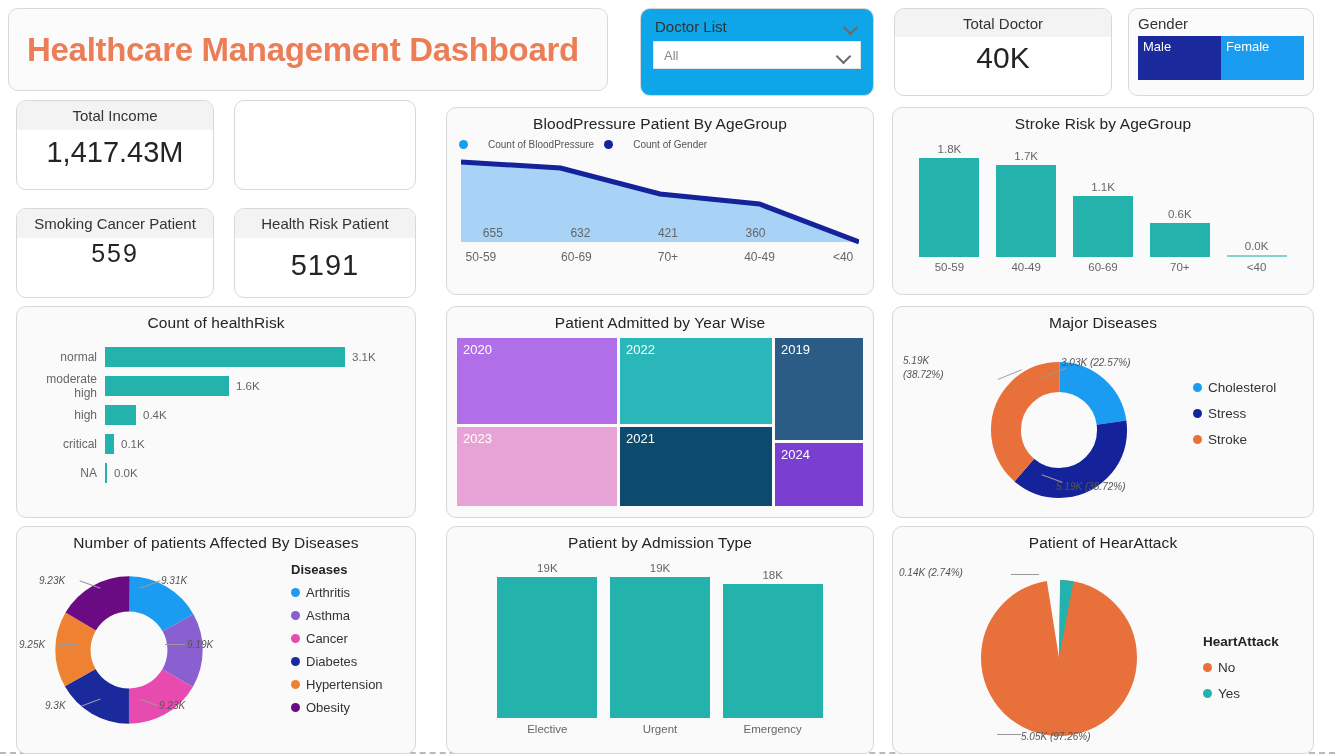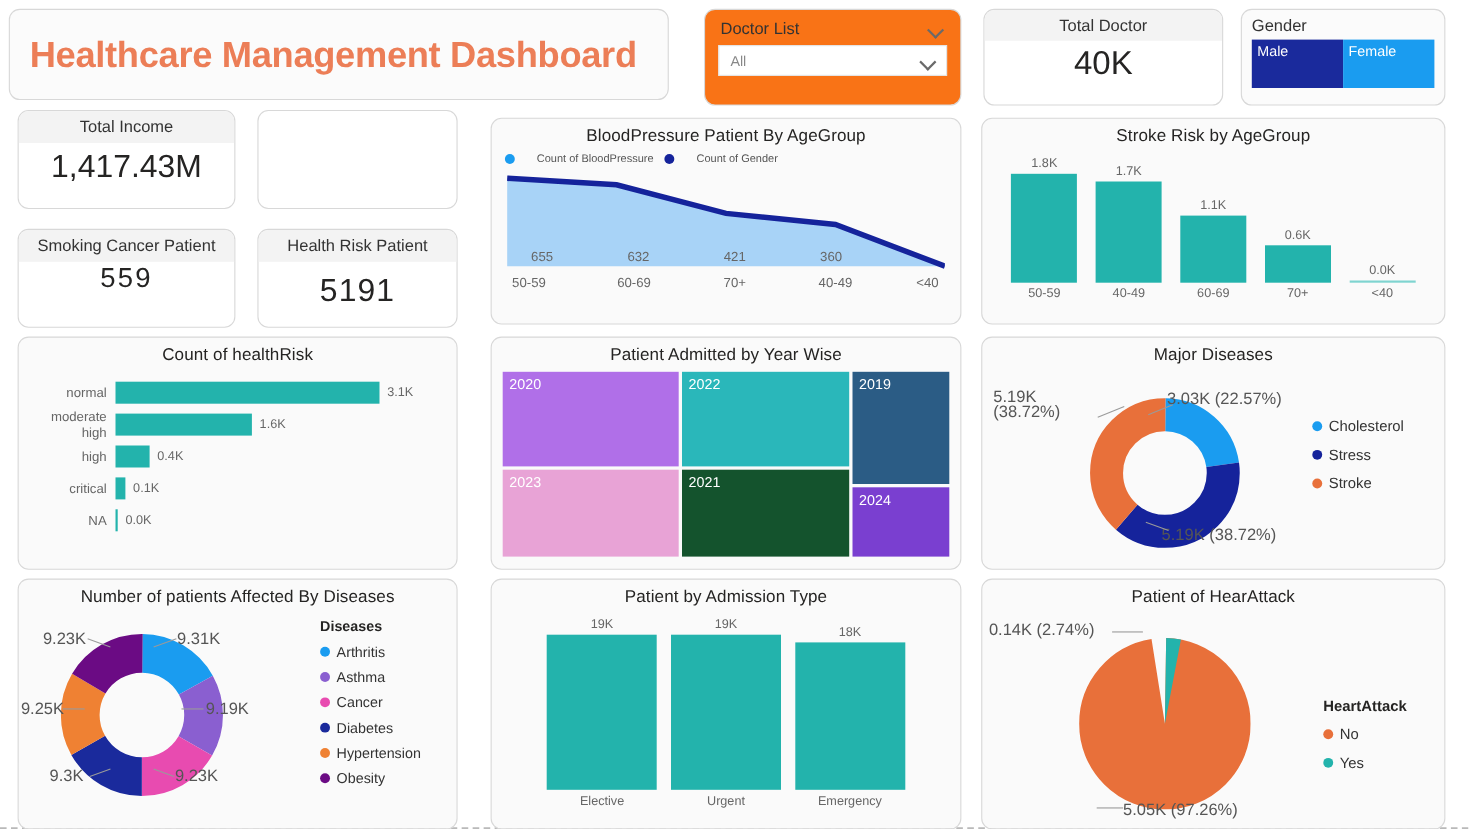--- a/index.html
+++ b/index.html
@@ -33,21 +33,21 @@
     left: 8px; top: 8px; width: 600px; height: 83px;
     background: #fbfbfb;
     display: flex; align-items: center; padding-left: 18px;
   }
   #dashboard-title .t {
     font-size: 33px; font-weight: bold; color: #ec7e57;
     letter-spacing: -.3px;
   }
   #doctor-slicer {
     left: 640px; top: 8px; width: 234px; height: 88px;
-    background: #f97316; padding: 9px 12px;
+    background: #0ea5e9; padding: 9px 12px;
   }
   .slicer-head {
     display: flex; align-items: center; justify-content: space-between;
     font-size: 15px; color: #333; padding: 0 2px 6px 2px;
   }
   .chev { width: 16px; height: 9px; position: relative; }
   .chev:before {
     content: ""; position: absolute; left: 2px; top: 0;
     width: 9px; height: 9px; border-right: 2px solid #6a6a6a;
     border-bottom: 2px solid #6a6a6a; transform: rotate(45deg);
@@ -134,21 +134,21 @@
   .tm {
     position: relative; margin: 6px 10px 9px 10px; height: 168px;
     display: flex; gap: 3px;
   }
   .tm-col { display: flex; flex-direction: column; gap: 3px; }
   .tm-tile { position: relative; color: #fff; font-size: 13px; padding: 4px 0 0 6px; }
 
   
   #major-diseases { left: 892px; top: 306px; width: 422px; height: 212px; }
   .donut-area { position: relative; height: 175px; }
-  .pie-lbl { position: absolute; font-size: 15px; color: #555; line-height: 14px; }
+  .pie-lbl { position: absolute; font-size: 10px; color: #555; line-height: 14px; font-style: italic; }
   .legend-v { position: absolute; font-size: 13.5px; color: #333; }
   .legend-v div { display: flex; align-items: center; gap: 6px; margin-bottom: 11px; }
 
   
   #diseases-donut { left: 16px; top: 526px; width: 400px; height: 228px; }
   #diseases-donut .legend-v div { margin-bottom: 8px; font-size: 13px; }
   .legend-title { font-weight: bold; font-size: 13.5px; color: #252423; margin-bottom: 9px; }
 
   
   #admission-chart { left: 446px; top: 526px; width: 428px; height: 228px; }
@@ -304,21 +304,21 @@
 
   <div class="card" id="treemap-chart">
     <div class="card-title">Patient Admitted by Year Wise</div>
     <div class="tm">
       <div class="tm-col" style="width:40%">
         <div class="tm-tile" style="background:#b06fe8;height:52%">2020</div>
         <div class="tm-tile" style="background:#e8a3d6;height:48%">2023</div>
       </div>
       <div class="tm-col" style="width:38%">
         <div class="tm-tile" style="background:#2ab7ba;height:52%">2022</div>
-        <div class="tm-tile" style="background:#14532d;height:48%">2021</div>
+        <div class="tm-tile" style="background:#0c4a6e;height:48%">2021</div>
       </div>
       <div class="tm-col" style="width:22%">
         <div class="tm-tile" style="background:#2b5c85;height:62%">2019</div>
         <div class="tm-tile" style="background:#7a3fd0;height:38%">2024</div>
       </div>
     </div>
   </div>
 
   <div class="card" id="major-diseases">
     <div class="card-title">Major Diseases</div>

